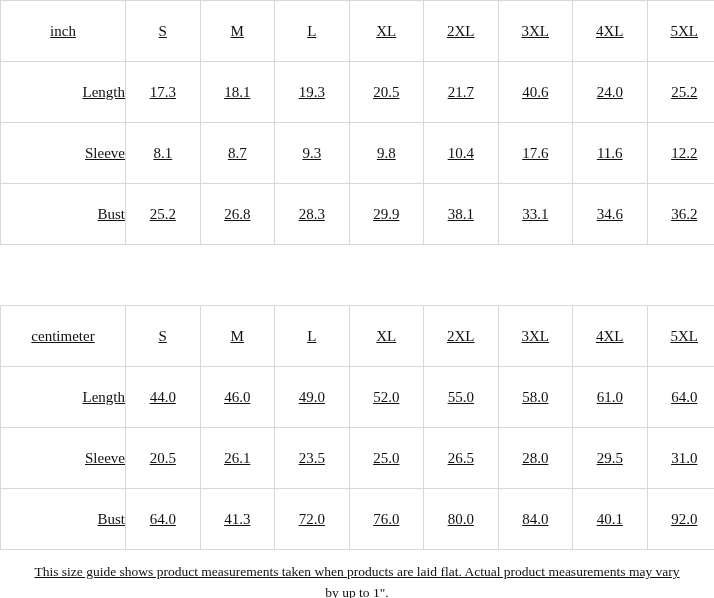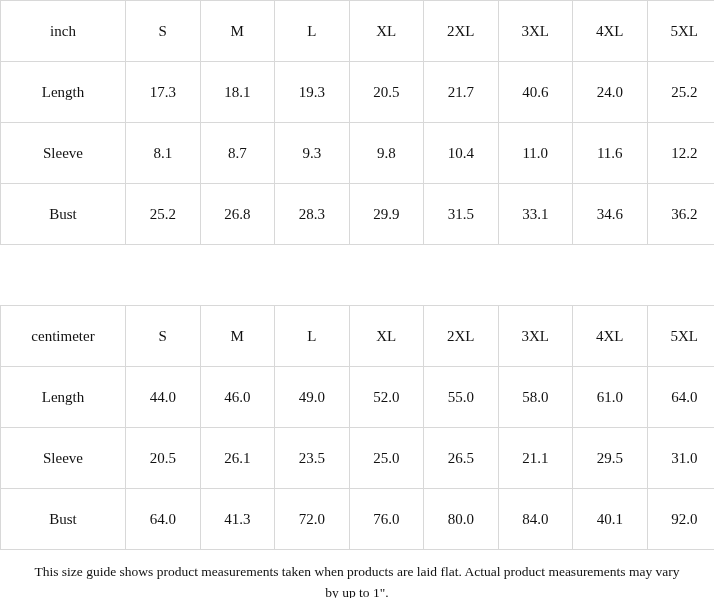--- a/index.html
+++ b/index.html
@@ -13,40 +13,42 @@
     font-family: "Liberation Serif", serif;
     color: #111111;
     overflow: hidden;
   }
   .sheet {
     width: 714px;
     height: 598px;
     position: relative;
     background: #ffffff;
     box-sizing: border-box;
+    text-decoration: underline;
   }
   table.size-table {
     width: 714px;
     border-collapse: collapse;
     table-layout: fixed;
   }
   table.size-table td {
     border: 1px solid #d8d8d8;
     text-align: center;
     vertical-align: middle;
     font-size: 15px;
     color: #111111;
     height: 60px;
     padding: 0;
   }
   table.size-table td.unit-cell {
     font-size: 15px;
   }
   table.size-table td.row-head {
     font-size: 15px;
+    text-align: right;
   }
   table.size-table td.first-col {
     width: 124px;
   }
   table.size-table td.data-col {
     width: 73.5px;
   }
   .spacer {
     height: 60px;
     width: 714px;
@@ -92,31 +94,31 @@
         <td class="data-col">24.0</td>
         <td class="data-col">25.2</td>
       </tr>
       <tr>
         <td class="first-col row-head">Sleeve</td>
         <td class="data-col">8.1</td>
         <td class="data-col">8.7</td>
         <td class="data-col">9.3</td>
         <td class="data-col">9.8</td>
         <td class="data-col">10.4</td>
-        <td class="data-col">11.0</td>
+        <td class="data-col">17.6</td>
         <td class="data-col">11.6</td>
         <td class="data-col">12.2</td>
       </tr>
       <tr>
         <td class="first-col row-head">Bust</td>
         <td class="data-col">25.2</td>
         <td class="data-col">26.8</td>
         <td class="data-col">28.3</td>
         <td class="data-col">29.9</td>
-        <td class="data-col">31.5</td>
+        <td class="data-col">38.1</td>
         <td class="data-col">33.1</td>
         <td class="data-col">34.6</td>
         <td class="data-col">36.2</td>
       </tr>
     </tbody>
   </table>
 
   <div class="spacer"></div>
 
   <table class="size-table">
@@ -143,21 +145,21 @@
         <td class="data-col">61.0</td>
         <td class="data-col">64.0</td>
       </tr>
       <tr>
         <td class="first-col row-head">Sleeve</td>
         <td class="data-col">20.5</td>
         <td class="data-col">26.1</td>
         <td class="data-col">23.5</td>
         <td class="data-col">25.0</td>
         <td class="data-col">26.5</td>
-        <td class="data-col">21.1</td>
+        <td class="data-col">28.0</td>
         <td class="data-col">29.5</td>
         <td class="data-col">31.0</td>
       </tr>
       <tr>
         <td class="first-col row-head">Bust</td>
         <td class="data-col">64.0</td>
         <td class="data-col">41.3</td>
         <td class="data-col">72.0</td>
         <td class="data-col">76.0</td>
         <td class="data-col">80.0</td>

